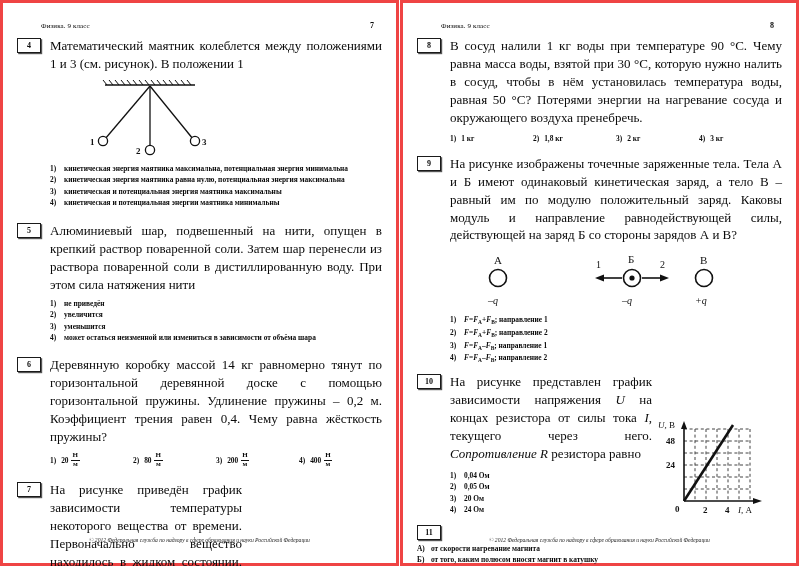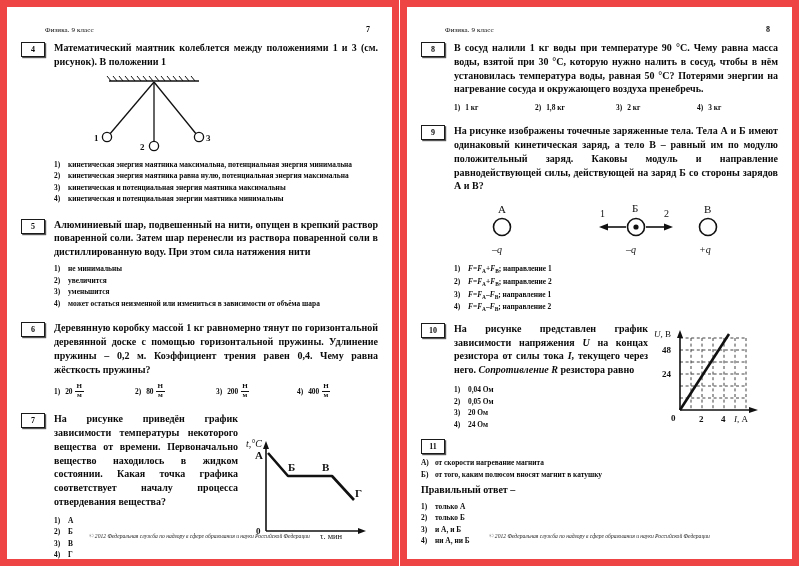--- a/index.html
+++ b/index.html
@@ -16,21 +16,21 @@
   }
   .spread {
     display: flex;
     width: 800px;
     height: 566px;
     box-sizing: border-box;
   }
   .page {
     position: relative;
     box-sizing: border-box;
-    border: 7px solid #ef4444;
+    border: 3px solid #ef4444;
     background: #fff;
     width: 399px;
     height: 566px;
     padding: 18px 14px 0 14px;
   }
   .page.left { margin-right: 1px; }
 
   .page-header {
     display: flex;
     justify-content: space-between;
@@ -61,24 +61,24 @@
     text-align: center;
     margin-right: 9px;
     margin-top: 1px;
     background: #fff;
   }
   .task-body {
     flex: 1 1 auto;
     min-width: 0;
   }
   .stem {
-    font-size: 10px;
+    font-size: 13px;
     line-height: 1.38;
     text-align: justify;
-    font-weight: 700;
+    font-weight: 400;
   }
   .opts {
     margin: 5px 0 0 0;
     padding: 0;
     list-style: none;
     font-size: 7.4px;
     line-height: 1.42;
     font-weight: 600;
   }
   .opts li {
@@ -120,21 +120,21 @@
     font-size: 7px;
   }
   .frac .num { padding: 0 2px 0.5px 2px; }
   .frac .den { padding: 0.5px 2px 0 2px; border-top: 1px solid #111; }
 
   .italic { font-style: italic; }
   .sub { font-size: 5.4px; vertical-align: -2px; }
 
   
   .fig-center { text-align: center; margin: 4px 0 4px 0; }
-  .row-fig { display: flex; align-items: center; }
+  .row-fig { display: flex; align-items: flex-end; }
   .fig-right { flex: 0 0 auto; margin-left: 6px; }
 
   svg { display: block; }
   svg text {
     font-family: "Liberation Serif", "DejaVu Serif", serif;
     fill: #111;
   }
 
   .footer {
     position: absolute;
@@ -221,42 +221,42 @@
       </div>
     </div>
 
     <div class="task" style="margin-top:12px;">
       <div class="task-num">5</div>
       <div class="task-body">
         <div class="stem">Алюминиевый шар, подвешенный на нити, опущен в крепкий раствор поваренной соли. Затем шар перенесли из раствора поваренной соли в дистиллированную воду. При этом сила натяжения нити</div>
         <ul class="opts">
           <li>
             <span class="mk">1)</span>
-            <span class="tx">не минимальны</span>
+            <span class="tx">не приведён</span>
           </li>
           <li>
             <span class="mk">2)</span>
             <span class="tx">увеличится</span>
           </li>
           <li>
             <span class="mk">3)</span>
             <span class="tx">уменьшится</span>
           </li>
           <li>
             <span class="mk">4)</span>
             <span class="tx">может остаться неизменной или измениться в зависимости от объёма шара</span>
           </li>
         </ul>
       </div>
     </div>
 
     <div class="task" style="margin-top:11px;">
       <div class="task-num">6</div>
       <div class="task-body">
-        <div class="stem">Деревянную коробку массой 1 кг равномерно тянут по горизонтальной деревянной доске с помощью горизонтальной пружины. Удлинение пружины – 0,2 м. Коэффициент трения равен 0,4. Чему равна жёсткость пружины?</div>
+        <div class="stem">Деревянную коробку массой 14 кг равномерно тянут по горизонтальной деревянной доске с помощью горизонтальной пружины. Удлинение пружины – 0,2 м. Коэффициент трения равен 0,4. Чему равна жёсткость пружины?</div>
         <ul class="opts-inline">
           <li>
             <span class="mk">1)</span>
             <span>20</span>
             <span class="frac">
               <span class="num">Н</span>
               <span class="den">м</span>
             </span>
           </li>
           <li>

